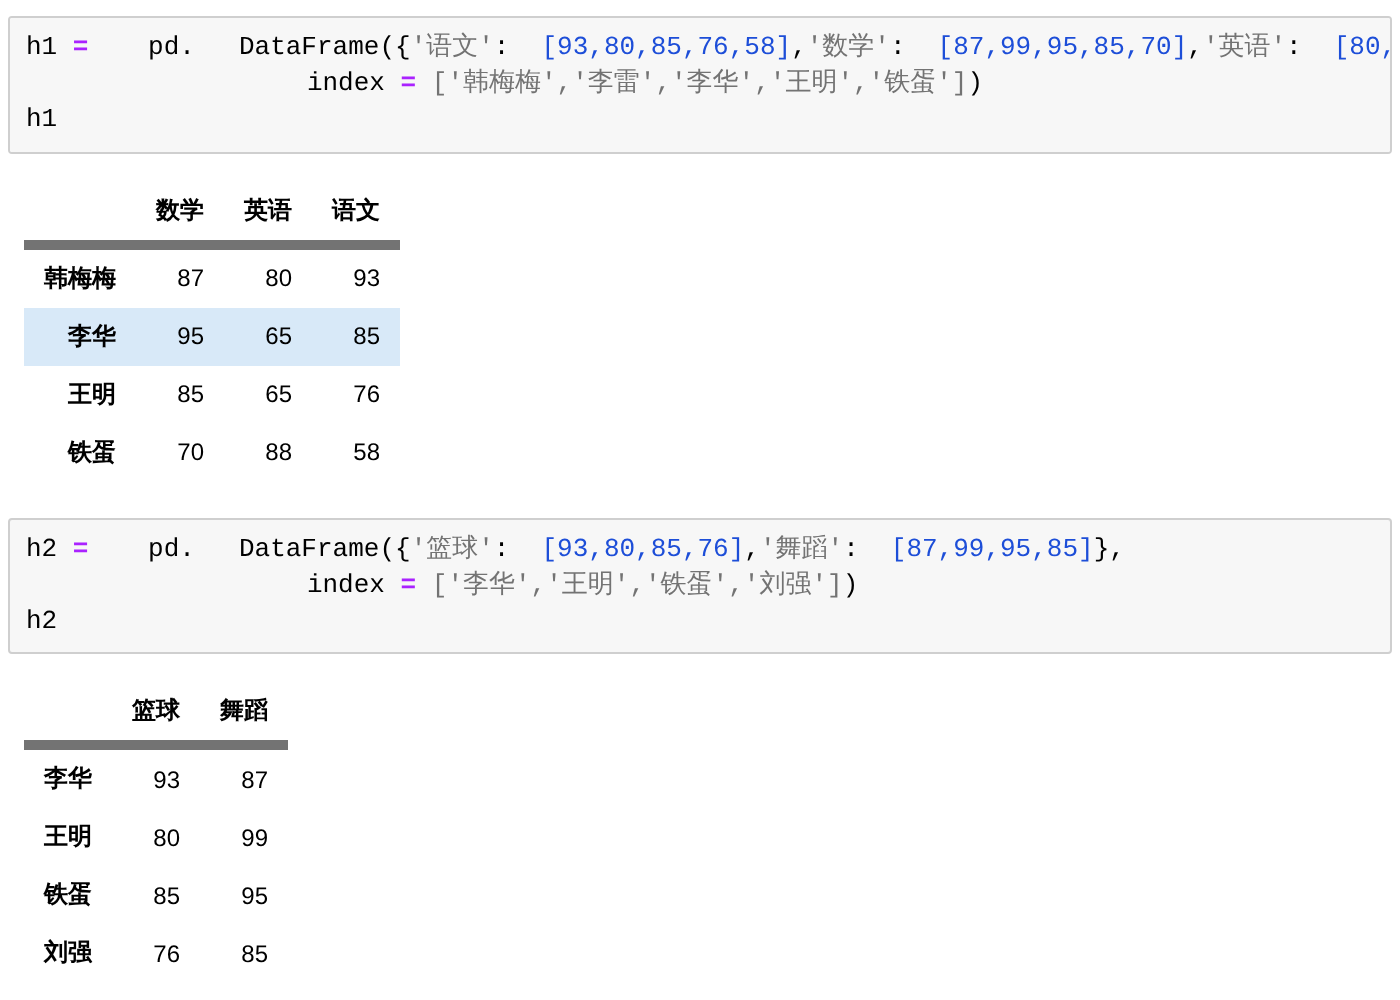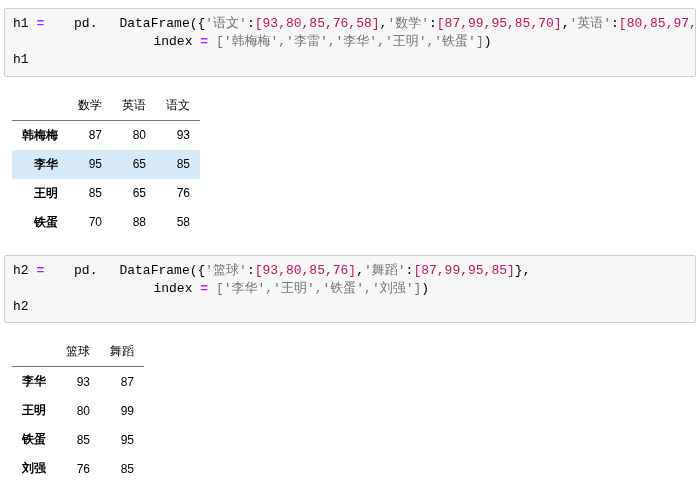--- a/index.html
+++ b/index.html
@@ -19,34 +19,34 @@
       font-family: Menlo, Monaco, "Courier New", monospace;
       font-size: 13px;
       line-height: 1.4;
       white-space: pre;
       overflow-x: auto;
     }
     .code-cell .var { color: #000; margin-top: 12px; }
     .code-cell .op { color: #aa22ff; font-weight: bold; }
     .code-cell .func { color: #000; margin-left: 22px; }
     .code-cell .str { color: #737373; }
-    .code-cell .num { color: #be185d; }
+    .code-cell .num { color: #1d4ed8; margin-left: 16px; }
     .output-table {
       border-collapse: collapse;
       font-size: 12px;
       margin: 14px 0 18px 8px;
     }
     .output-table th, .output-table td {
       padding: 6px 10px;
       text-align: right;
       border: none;
     }
     .output-table thead th {
-      font-weight: normal;
-      border-bottom: 1px solid #737373;
+      font-weight: bold;
+      border-bottom: 5px solid #737373;
     }
     .output-table tbody th {
       font-weight: bold;
       text-align: right;
     }
     .output-table tbody tr.highlight {
       background: #d8e9f8;
     }
     .output-table thead th:first-child,
     .output-table tbody th {

